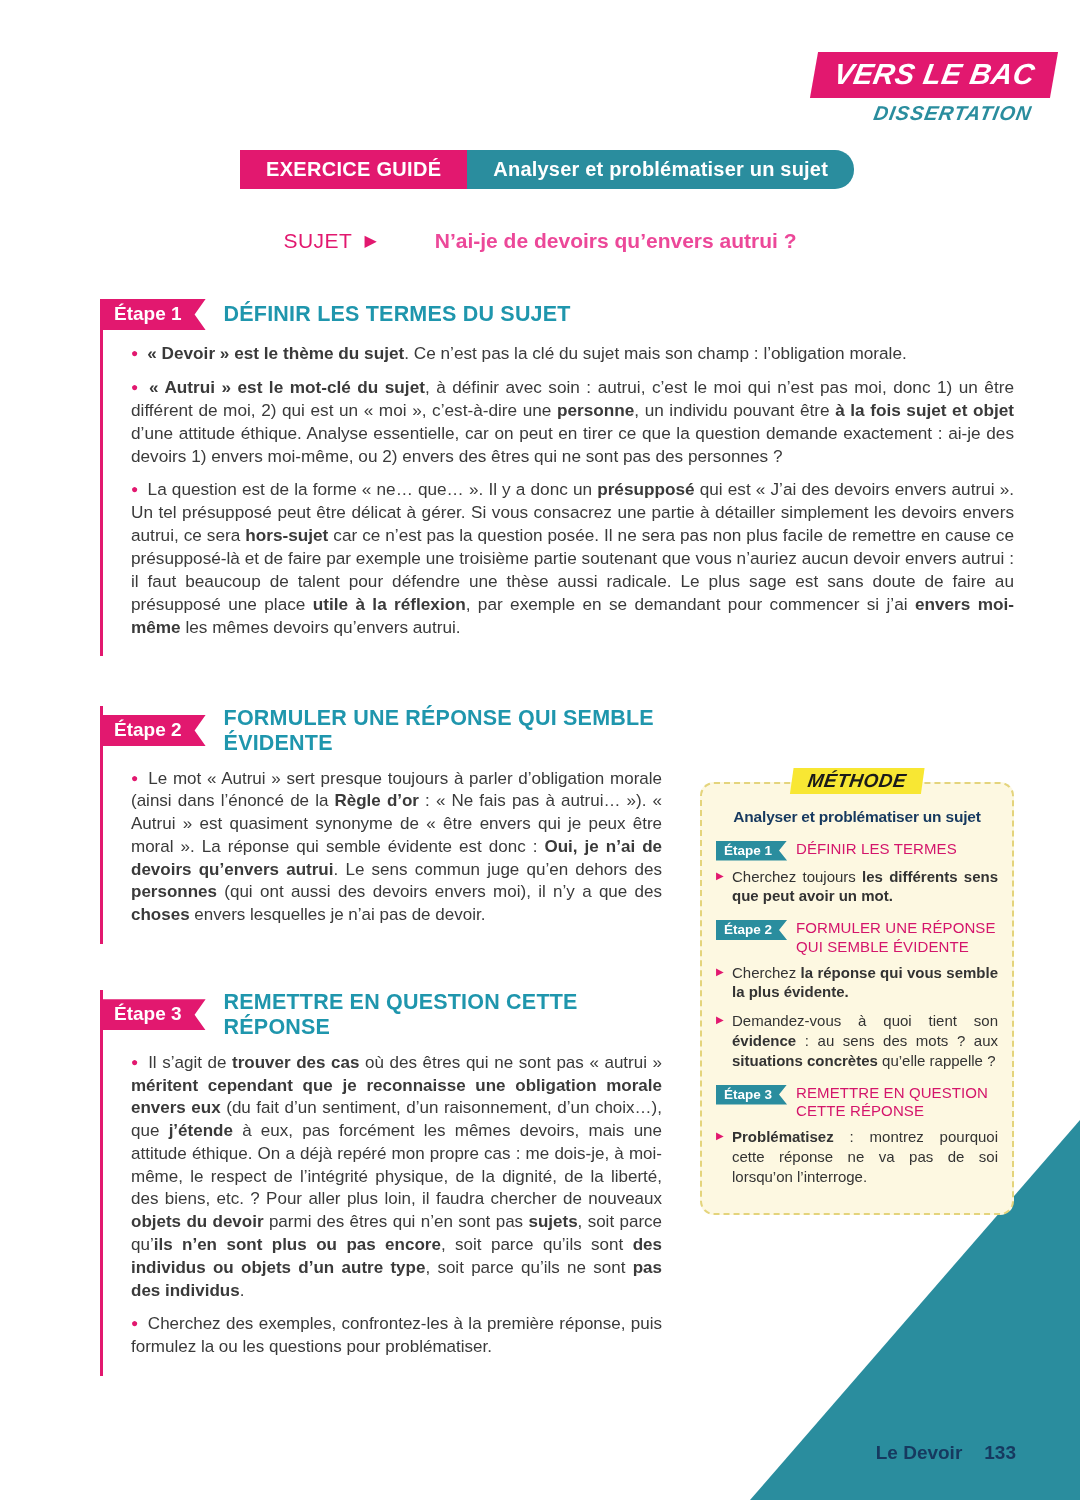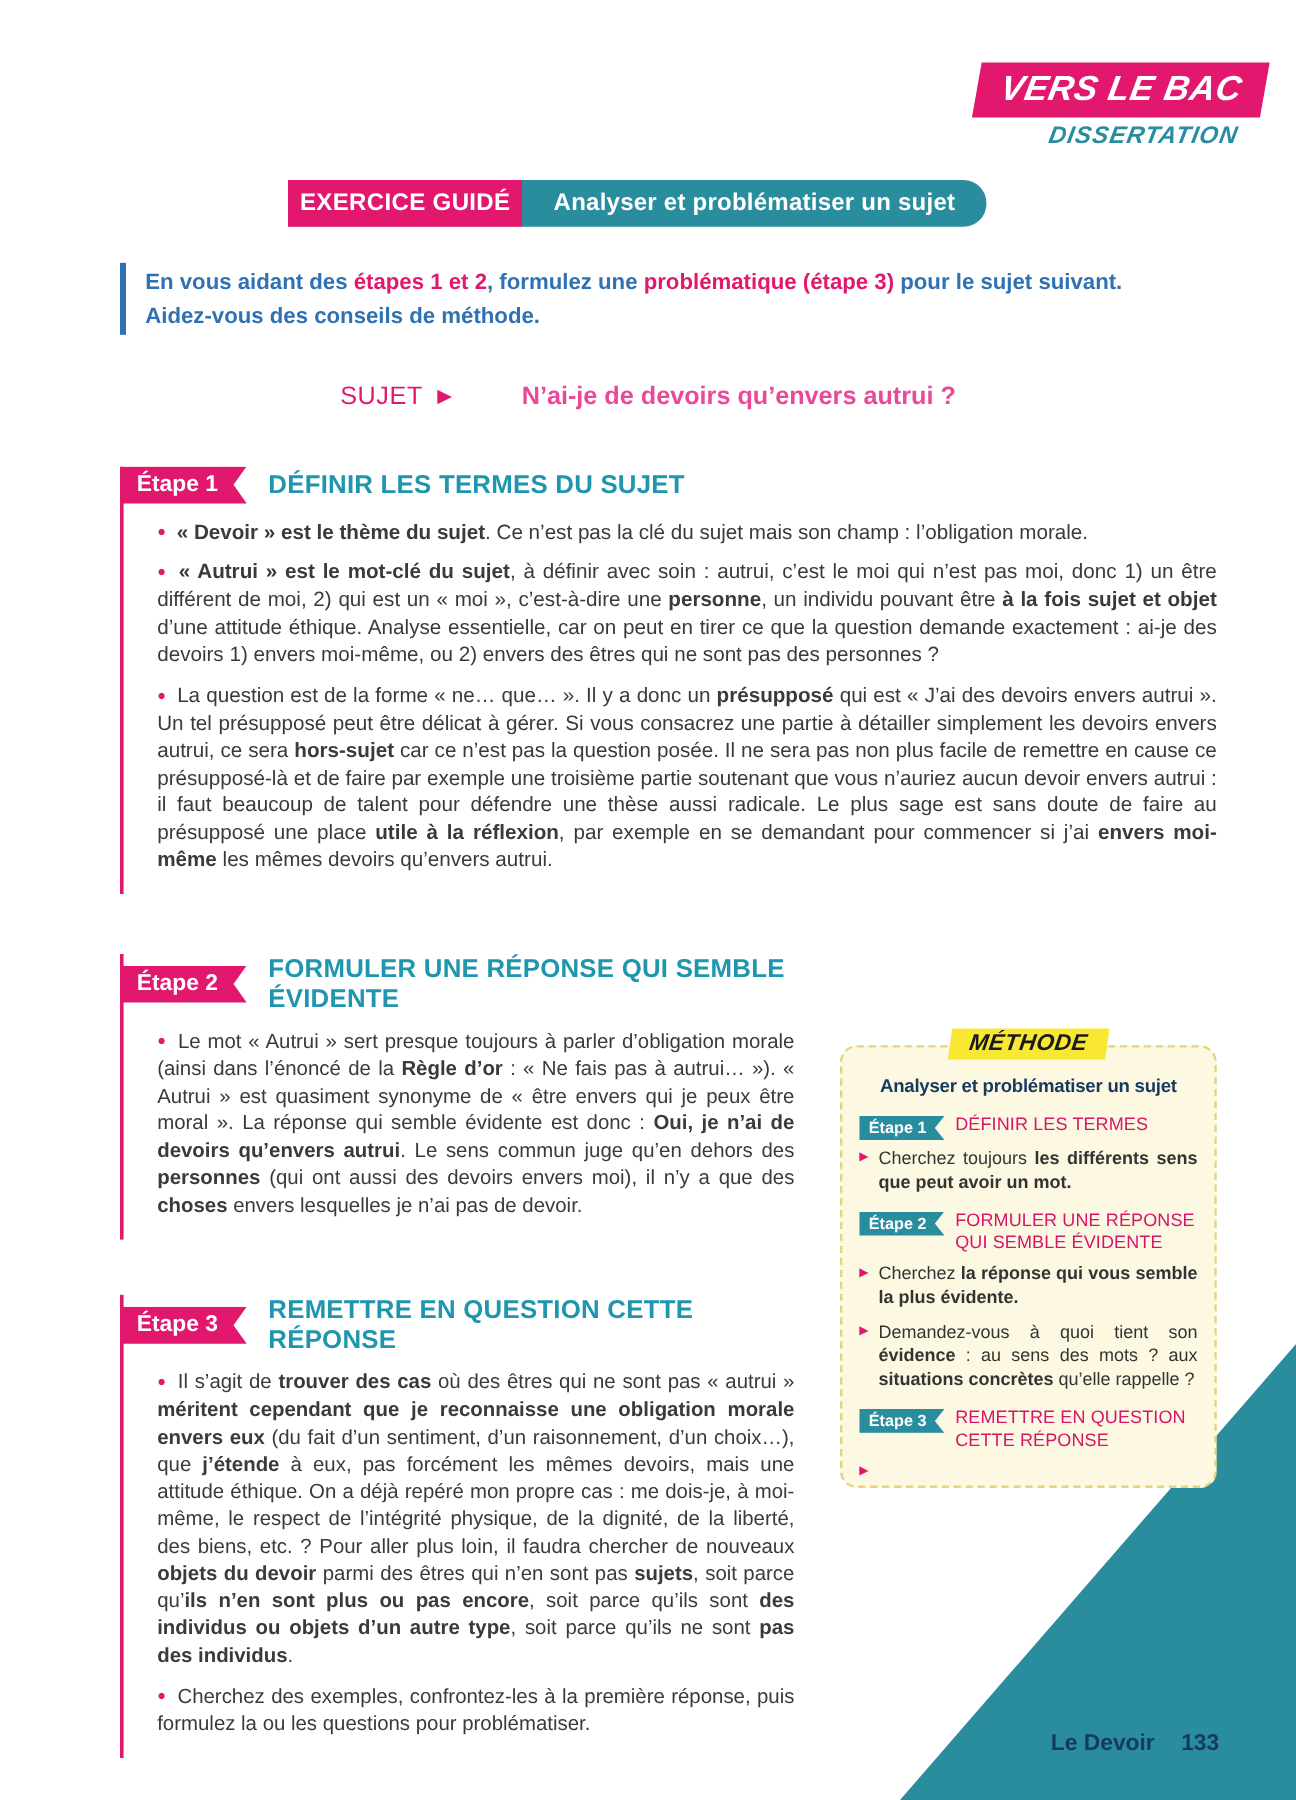--- a/index.html
+++ b/index.html
@@ -27,21 +27,21 @@
   
   .bac-badge{position:absolute; top:52px; right:26px; display:flex; flex-direction:column; align-items:flex-end; z-index:3;}
   .bac-top{background:var(--pink); color:#fff; font-weight:bold; font-style:italic;
     font-size:29px; letter-spacing:.5px; padding:6px 20px 7px; transform:skewX(-10deg);}
   .bac-bottom{background:#fff; color:var(--teal); font-weight:bold; font-style:italic;
     font-size:20px; letter-spacing:1px; padding:2px 12px; margin:2px 10px 0 0; transform:skewX(-10deg);}
 
   
   .exo-header{margin:150px 0 0 240px; display:flex; align-items:stretch;}
   .exo-kicker{background:var(--pink); color:#fff; font-weight:bold; font-size:20px;
-    padding:8px 10px; letter-spacing:.3px;}
+    padding:8px 26px; letter-spacing:.3px;}
   .exo-title{background:var(--teal); color:#fff; font-weight:bold; font-size:20px;
     padding:8px 26px; border-radius:0 19px 19px 0; letter-spacing:.2px;}
 
   
   .intro{margin:30px 120px 0 100px; border-left:5px solid var(--blue); padding:2px 0 2px 16px;}
   .intro-text{font-size:18.5px; font-weight:bold; line-height:1.5;}
   .c-blue{color:var(--blue);}
   .c-pink{color:var(--pink);}
   .seg-b{font-weight:bold;}
   .seg-i{}
@@ -108,23 +108,20 @@
   <div class="bac-badge">
     <div class="bac-top">VERS LE BAC</div>
     <div class="bac-bottom">DISSERTATION</div>
   </div>
 
   <div class="exo-header">
     <div class="exo-kicker">EXERCICE GUIDÉ</div>
     <div class="exo-title">Analyser et problématiser un sujet</div>
   </div>
 
-  <div class="intro">
-    <p class="intro-text"><span class="seg-b c-blue">En vous aidant des </span><span class="seg-b c-pink">étapes 1 et 2</span><span class="seg-b c-blue">, formulez une </span><span class="seg-b c-pink">problématique (étape 3)</span><span class="seg-b c-blue"> pour le sujet suivant. Aidez-vous des conseils de méthode.</span></p>
-  </div>
 
   <div class="sujet">
     <span class="sujet-label">SUJET</span><span class="sujet-arrow">▶</span><span class="sujet-q">N’ai-je de devoirs qu’envers autrui ?</span>
   </div>
 
   <section class="step step-1">
     <div class="step-head">
       <span class="flag">Étape 1</span>
       <h2 class="step-title">DÉFINIR LES TERMES DU SUJET</h2>
     </div>
@@ -178,21 +175,21 @@
               <span class="m-title">FORMULER UNE RÉPONSE QUI SEMBLE ÉVIDENTE</span>
             </div>
             <p class="m-point"><span class="tri">▶</span><span><span>Cherchez </span><span class="seg-b">la réponse qui vous semble la plus évidente.</span></span></p>
             <p class="m-point"><span class="tri">▶</span><span><span>Demandez-vous à quoi tient son </span><span class="seg-b">évidence</span><span> : au sens des mots ? aux </span><span class="seg-b">situations concrètes</span><span> qu’elle rappelle ?</span></span></p>
           </div>
           <div class="m-item">
             <div class="m-head">
               <span class="m-flag">Étape 3</span>
               <span class="m-title">REMETTRE EN QUESTION CETTE RÉPONSE</span>
             </div>
-            <p class="m-point"><span class="tri">▶</span></p>
+            <p class="m-point"><span class="tri">▶</span><span><span class="seg-b">Problématisez</span><span> : montrez pourquoi cette réponse ne va pas de soi lorsqu’on l’interroge.</span></span></p>
           </div>
         </div>
     </aside>
   </div>
 
   <div class="footer">
     <span class="chapter">Le Devoir</span><span class="pagenum">133</span>
   </div>
 
 </div>

